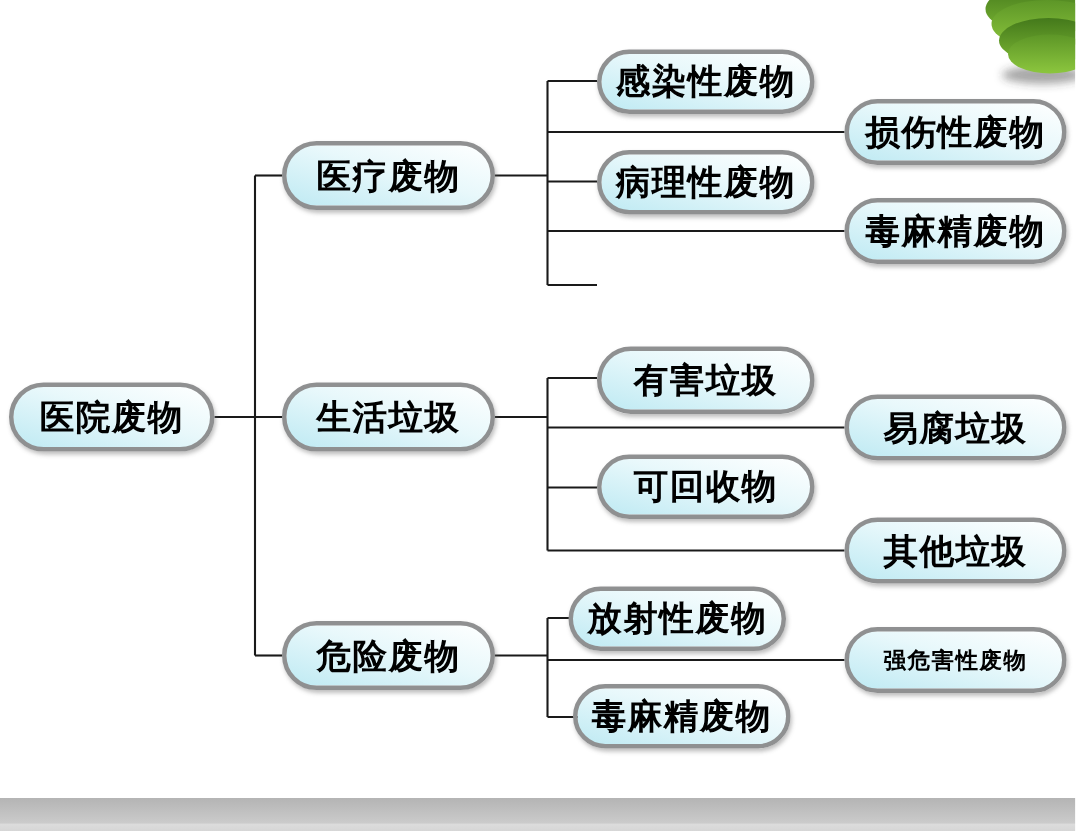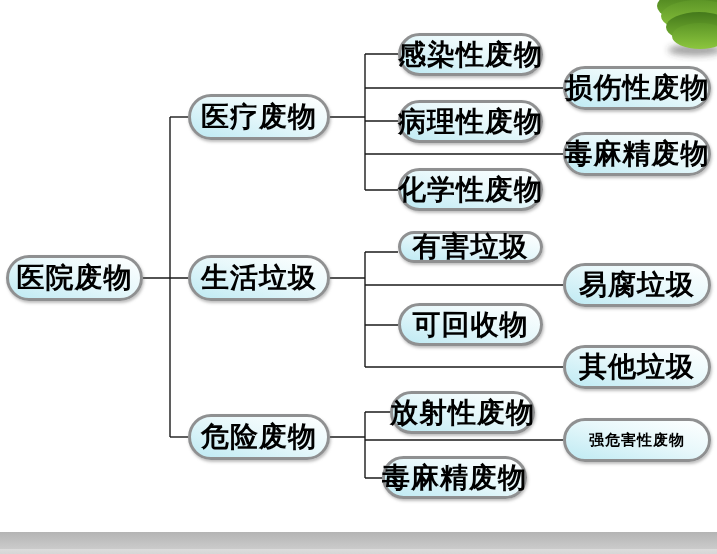--- a/index.html
+++ b/index.html
@@ -15,36 +15,36 @@
     position:absolute;
     z-index:2;
     display:flex;align-items:center;justify-content:center;
     box-sizing:border-box;
     border:3px solid #8f9091;
     border-radius:24px;
     background:linear-gradient(to right top,#bfeaf3 0%,#e8f8fb 55%,#feffff 100%);
     box-shadow:1px 2px 3px rgba(110,110,110,0.45);
     font-weight:bold;
     color:#000000;
-    font-size:28px;
+    font-size:23px;
     letter-spacing:1px;
     white-space:nowrap;
   }
   
   .n-root{left:6px;  top:255px;width:137px;height:46px;}
   .n-b0  {left:188px;top:94px; width:142px;height:46px;}
   .n-b1  {left:188px;top:255px;width:142px;height:46px;}
   .n-b2  {left:188px;top:414px;width:142px;height:46px;}
   
   .n-c0 {left:398px;top:33px; width:145px;height:43px;}
   .n-c2 {left:398px;top:100px;width:145px;height:43px;}
   .n-c4 {left:398px;top:168px;width:145px;height:43px;}
-  .n-c5 {left:398px;top:231px;width:145px;height:32px;}
+  .n-c5 {left:398px;top:231px;width:145px;height:45px;}
   .n-c7 {left:398px;top:303px;width:145px;height:43px;}
-  .n-c9 {left:390px;top:391px;width:145px;height:43px;align-items:center;}
+  .n-c9 {left:379px;top:391px;width:145px;height:43px;align-items:center;}
   .n-c11{left:382px;top:456px;width:145px;height:43px;}
   
   .n-c1 {left:563px;top:66px; width:148px;height:44px;}
   .n-c3 {left:563px;top:132px;width:148px;height:44px;}
   .n-c6 {left:563px;top:263px;width:148px;height:44px;}
   .n-c8 {left:563px;top:345px;width:148px;height:44px;}
   .n-c10{left:563px;top:418px;width:148px;height:44px;font-size:15px;}
   
   #bottom-bar{
     position:absolute;left:0;bottom:0;width:717px;height:22px;z-index:3;
@@ -108,23 +108,20 @@
   </div>
   <div class="node n-c1">
     <span>损伤性废物</span>
   </div>
   <div class="node n-c2">
     <span>病理性废物</span>
   </div>
   <div class="node n-c3">
     <span>毒麻精废物</span>
   </div>
-  <div class="node n-c4">
-    <span>化学性废物</span>
-  </div>
 
   <div class="node n-c5">
     <span>有害垃圾</span>
   </div>
   <div class="node n-c6">
     <span>易腐垃圾</span>
   </div>
   <div class="node n-c7">
     <span>可回收物</span>
   </div>

